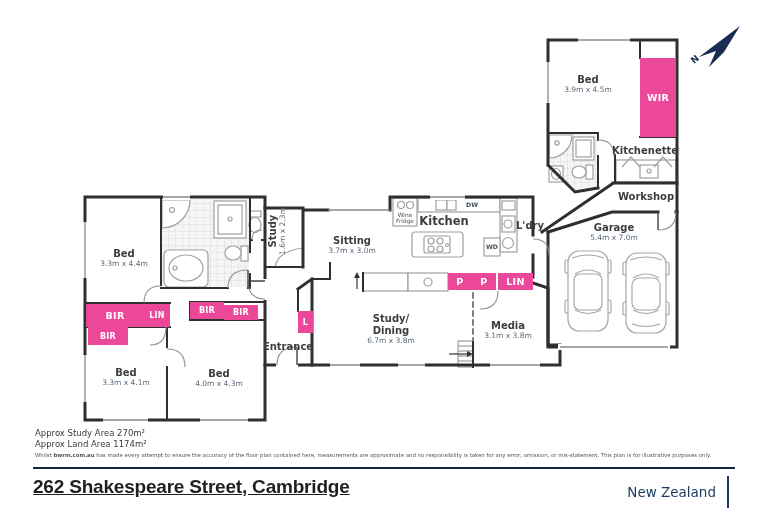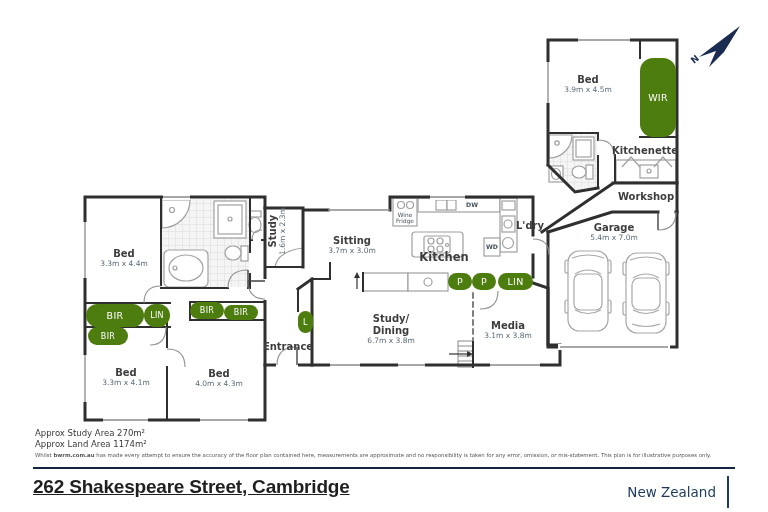--- a/index.html
+++ b/index.html
@@ -7,23 +7,23 @@
         font-family:"DejaVu Sans",sans-serif;}
   svg{position:absolute;left:0;top:0;}
   .lbl{position:absolute;transform:translate(-50%,-50%);text-align:center;
        color:#3d3d3d;line-height:1.18;white-space:nowrap;z-index:3;}
   .lbl .nm{display:block;font-weight:bold;font-size:10px;}
   .lbl .nm.big{font-size:11.5px;}
   .lbl .dim{display:block;font-size:7.5px;color:#5c6b7a;}
   .lbl.rot{transform:translate(-50%,-50%) rotate(-90deg);}
   .lbl.tiny{font-size:5.8px;color:#44505c;line-height:1.1;}
   .lbl.tinybold{font-size:6.2px;font-weight:bold;color:#44505c;}
-  .closet{position:absolute;background:#4d7c0f;color:#fff;display:flex;
-          align-items:center;justify-content:center;font-weight:normal;z-index:2;
-          font-size:9.5px;letter-spacing:.3px;border-radius:13px;}
+  .closet{position:absolute;background:#ec4899;color:#fff;display:flex;
+          align-items:center;justify-content:center;font-weight:bold;z-index:2;
+          font-size:9.5px;letter-spacing:.3px;}
   .closet.small{font-size:8px;}
   
   .area-note{position:absolute;left:35px;font-size:8.5px;color:#3a3a3a;z-index:4;}
   .disclaimer{position:absolute;left:35px;top:452px;font-size:5.4px;color:#555;
               white-space:nowrap;z-index:4;}
   .divider{position:absolute;left:33px;top:467px;width:702px;height:2px;
            background:#15253f;z-index:4;}
   .address{position:absolute;left:33px;top:476px;font-family:"Liberation Sans",sans-serif;
            font-weight:bold;font-size:19px;letter-spacing:-0.2px;color:#1f1f1f;z-index:4;text-decoration:underline;}
   .brand{position:absolute;right:28px;top:476px;display:flex;align-items:center;z-index:4;}
@@ -260,21 +260,21 @@
   <div class="lbl" style="left:645px;top:151px;">
     <span class="nm">Kitchenette</span>
   </div>
   <div class="lbl" style="left:646px;top:197px;">
     <span class="nm">Workshop</span>
   </div>
   <div class="lbl" style="left:614px;top:232px;">
     <span class="nm">Garage</span>
     <span class="dim">5.4m x 7.0m</span>
   </div>
-  <div class="lbl" style="left:444px;top:222px;margin-top:36px;">
+  <div class="lbl" style="left:444px;top:222px;">
     <span class="nm big">Kitchen</span>
   </div>
   <div class="lbl" style="left:530px;top:226px;">
     <span class="nm">L'dry</span>
   </div>
   <div class="lbl" style="left:352px;top:245px;">
     <span class="nm">Sitting</span>
     <span class="dim">3.7m x 3.0m</span>
   </div>
   <div class="lbl rot" style="left:277px;top:231px;">

